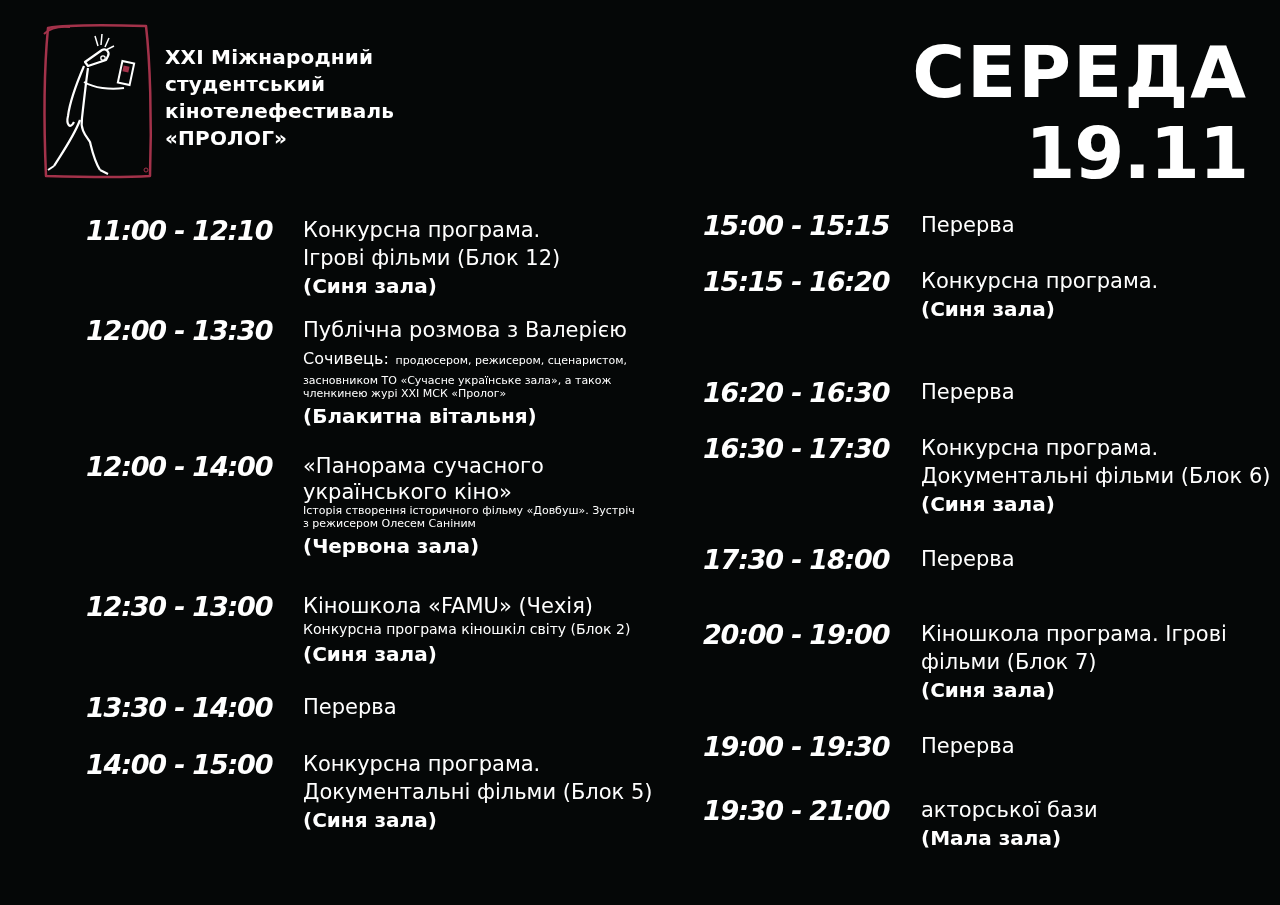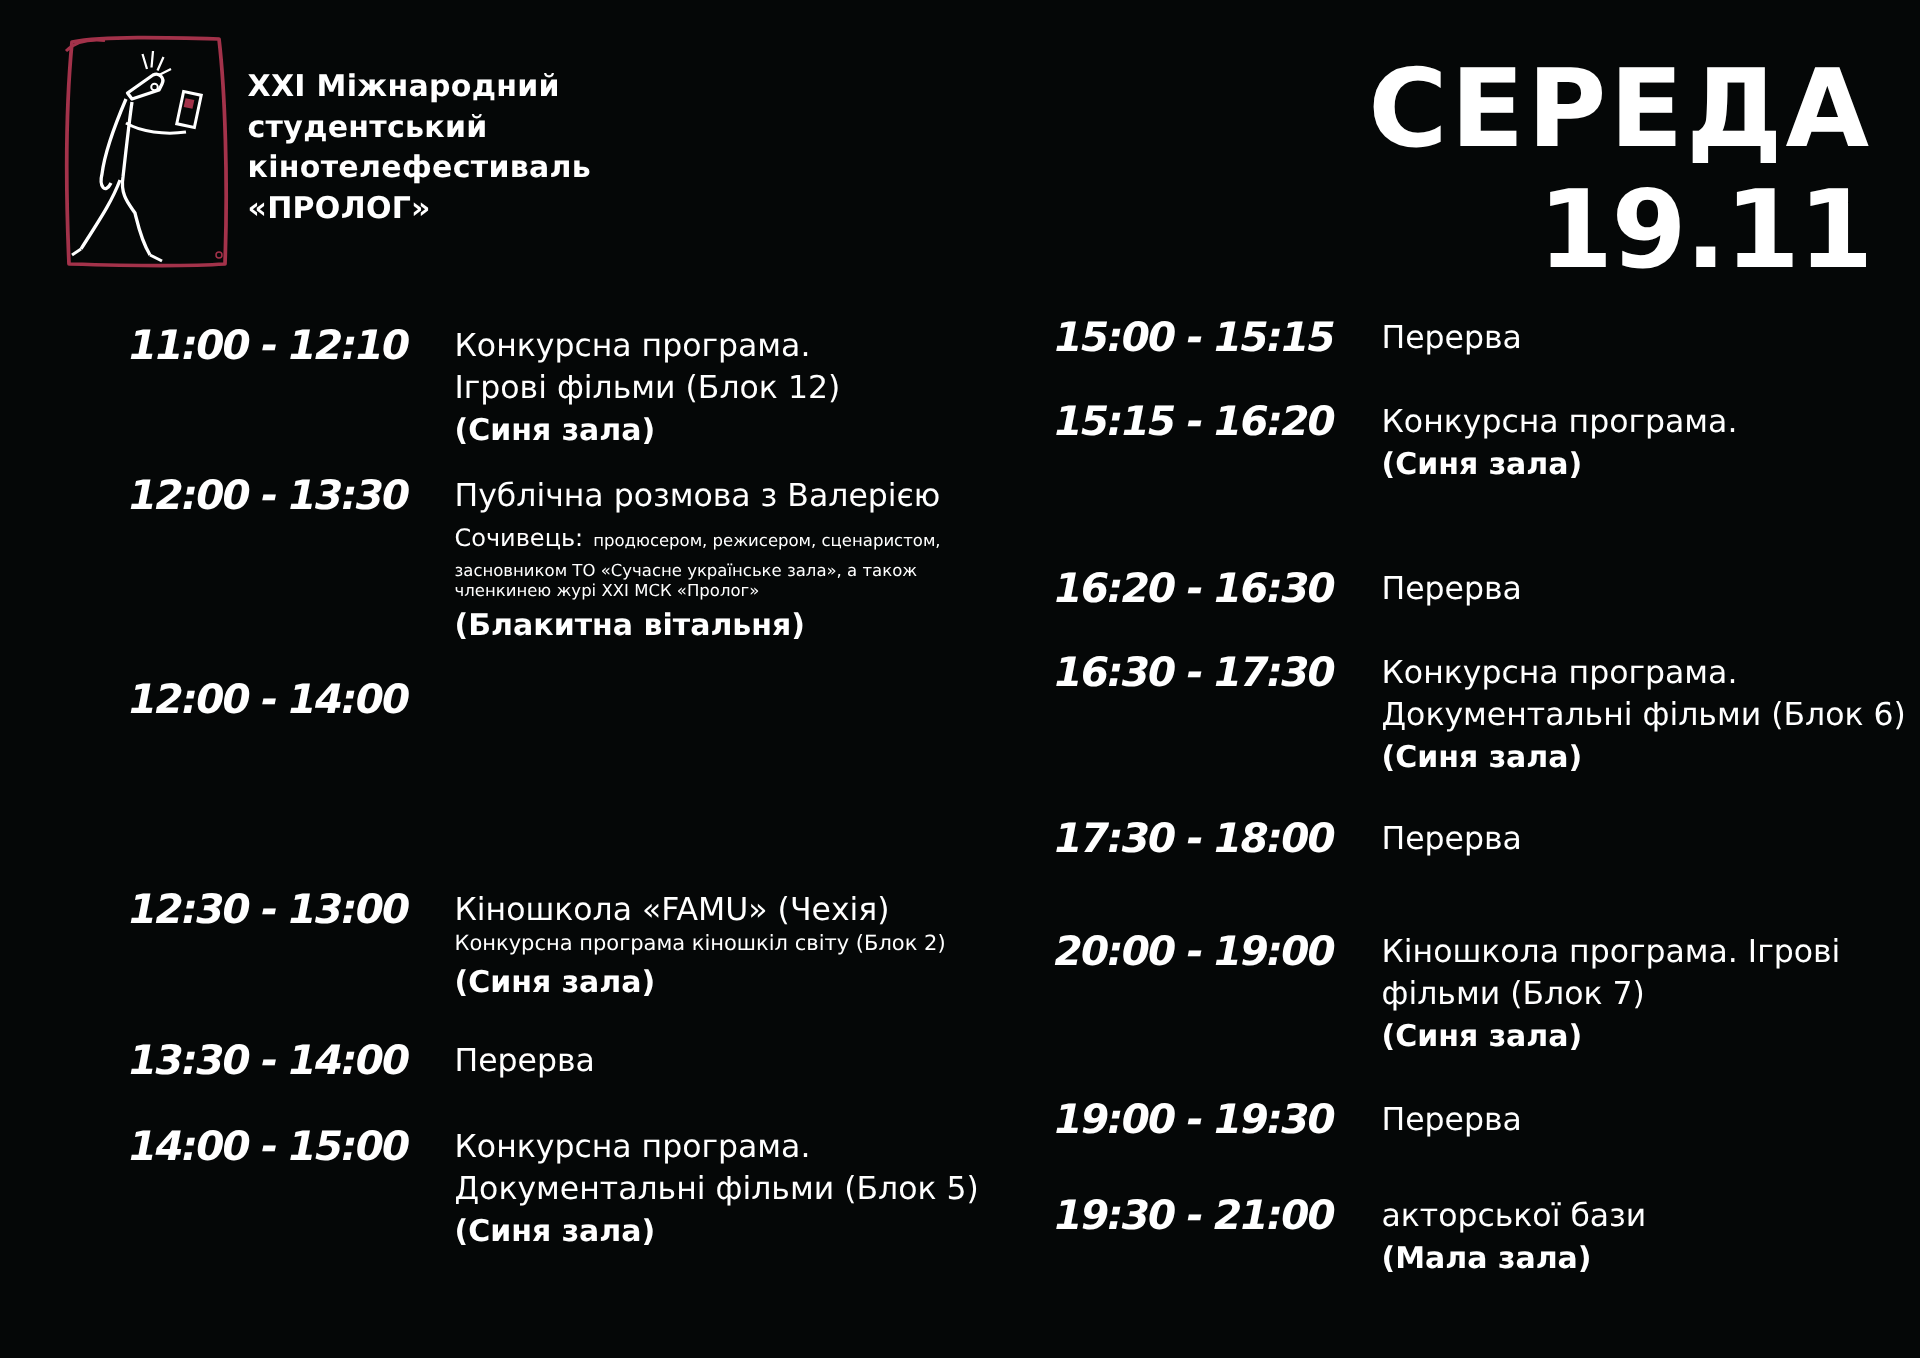--- a/index.html
+++ b/index.html
@@ -158,20 +158,27 @@
       <span class="line">Публічна розмова з Валерією</span>
       <span class="line" style="line-height:26px"><span style="font-size:16px">Сочивець:</span> <span class="small-inline">продюсером, режисером, сценаристом,</span></span>
       <span class="small">засновником ТО «Сучасне українське зала», а також</span>
       <span class="small">членкинею журі XXI МСК «Пролог»</span>
       <span class="venue" style="margin-top:2px">(Блакитна вітальня)</span>
     </div>
   </div>
 
   <div class="event" style="top:452px">
     <div class="time">12:00 - 14:00</div>
+    <div class="desc">
+      <span class="line">«Панорама сучасного</span>
+      <span class="line" style="line-height:24px">українського кіно»</span>
+      <span class="small">Історія створення історичного фільму «Довбуш». Зустріч</span>
+      <span class="small">з режисером Олесем Саніним</span>
+      <span class="venue" style="margin-top:2px">(Червона зала)</span>
+    </div>
   </div>
 
   <div class="event" style="top:592px">
     <div class="time">12:30 - 13:00</div>
     <div class="desc">
       <span class="line">Кіношкола «FAMU» (Чехія)</span>
       <span class="medium">Конкурсна програма кіношкіл світу (Блок 2)</span>
       <span class="venue" style="margin-top:2px">(Синя зала)</span>
     </div>
   </div>

